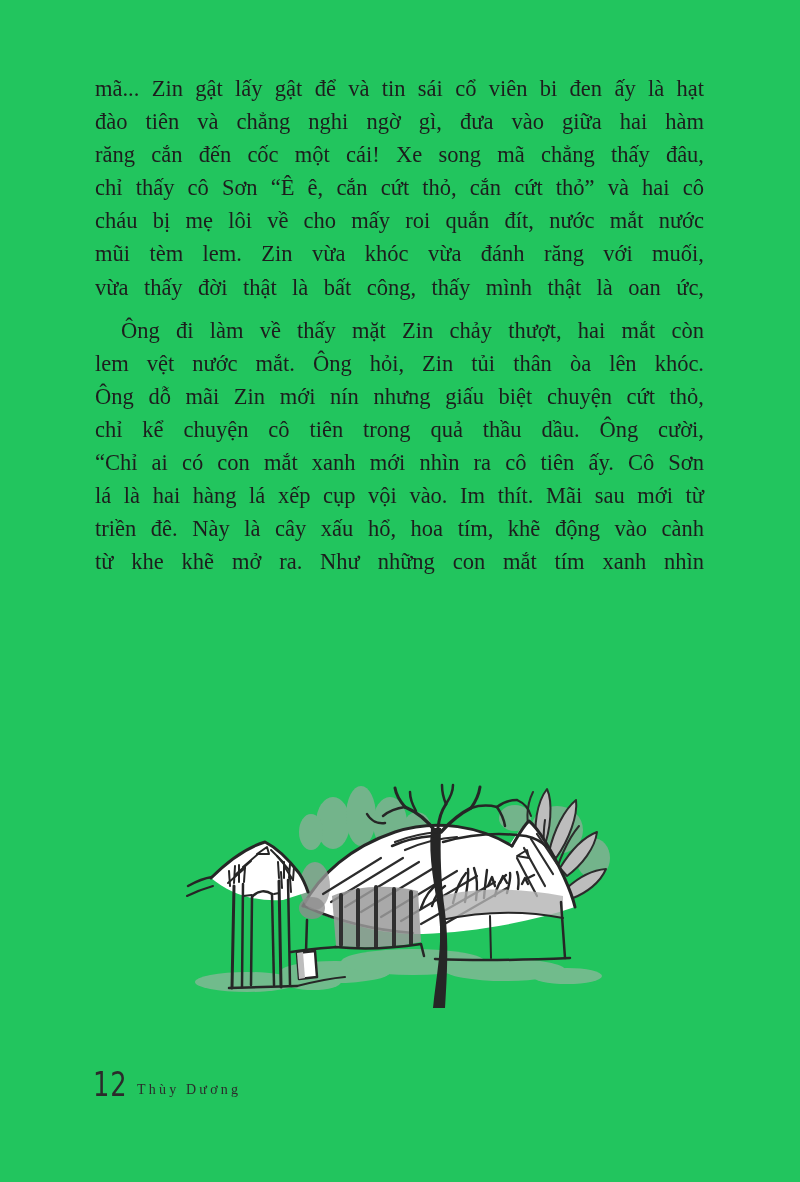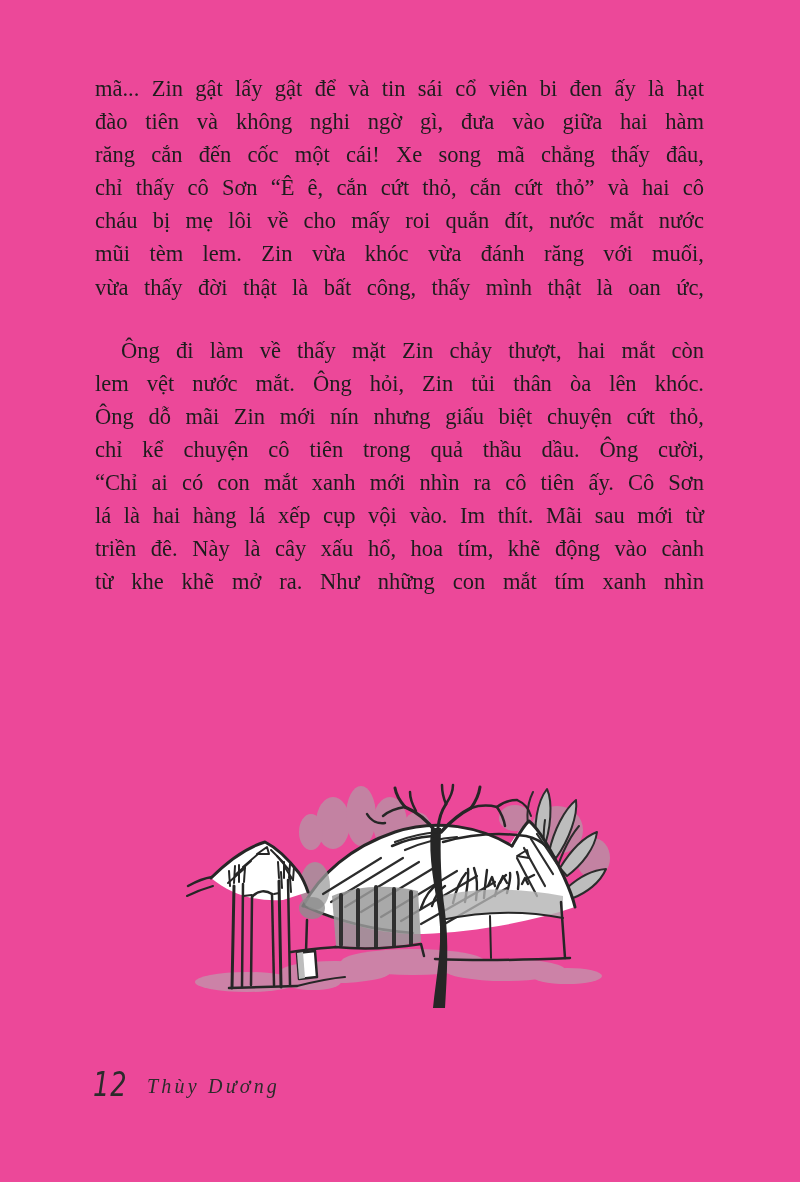--- a/index.html
+++ b/index.html
@@ -1,55 +1,55 @@
 <!DOCTYPE html>
 <html><head>
 <meta charset="utf-8">
 <style>
   html,body { margin:0; padding:0; background:#ffffff; }
   .page {
     position:relative; width:800px; height:1182px;
-    background:#ec4899; overflow:hidden;
+    background:#22c55e; overflow:hidden;
     font-family:"Liberation Serif","DejaVu Serif",serif;
   }
   .text-block {
     position:absolute; left:95px; top:72px; width:609px;
     color:#1d1d1d; font-size:22.5px; line-height:33.1px;
     font-weight:500;
   }
-  .paragraph + .paragraph { margin-top:30px; }
+  .paragraph + .paragraph { margin-top:10px; }
   .line { text-align:justify; text-align-last:justify; text-justify:inter-word; white-space:normal; }
   .line.no-just { text-align-last:left; }
   .line.indent { padding-left:26px; }
   .illustration {
     position:absolute; left:185px; top:690px; width:460px; height:330px;
   }
   .illustration svg { display:block; width:100%; height:100%; }
   .footer {
     position:absolute; left:93px; top:1068px;
-    display:flex; align-items:flex-end; gap:10px; color:#2b2b2b;font-style:italic;
+    display:flex; align-items:flex-end; gap:0; color:#2b2b2b;
   }
   .pagenum {
     font-family:"DejaVu Sans",sans-serif; font-size:33px; line-height:1;
     transform:scaleX(.78); transform-origin:left bottom; letter-spacing:1px;
   }
   .author {
     font-family:"Liberation Serif","DejaVu Serif",serif;
-    font-size:20px; letter-spacing:3.2px; padding-bottom:3px;
+    font-size:14px; letter-spacing:3.2px; padding-bottom:3px;
   }
 </style>
 </head>
 <body>
 
 <div class="page">
 
   <div class="text-block">
       <div class="paragraph">
         <div class="line">mã... Zin gật lấy gật để và tin sái cổ viên bi đen ấy là hạt</div>
-        <div class="line">đào tiên và không nghi ngờ gì, đưa vào giữa hai hàm</div>
+        <div class="line">đào tiên và chẳng nghi ngờ gì, đưa vào giữa hai hàm</div>
         <div class="line">răng cắn đến cốc một cái! Xe song mã chẳng thấy đâu,</div>
         <div class="line">chỉ thấy cô Sơn “Ê ê, cắn cứt thỏ, cắn cứt thỏ” và hai cô</div>
         <div class="line">cháu bị mẹ lôi về cho mấy roi quắn đít, nước mắt nước</div>
         <div class="line">mũi tèm lem. Zin vừa khóc vừa đánh răng với muối,</div>
         <div class="line">vừa thấy đời thật là bất công, thấy mình thật là oan ức,</div>
       </div>
       <div class="paragraph">
         <div class="line indent">Ông đi làm về thấy mặt Zin chảy thượt, hai mắt còn</div>
         <div class="line">lem vệt nước mắt. Ông hỏi, Zin tủi thân òa lên khóc.</div>
         <div class="line">Ông dỗ mãi Zin mới nín nhưng giấu biệt chuyện cứt thỏ,</div>

